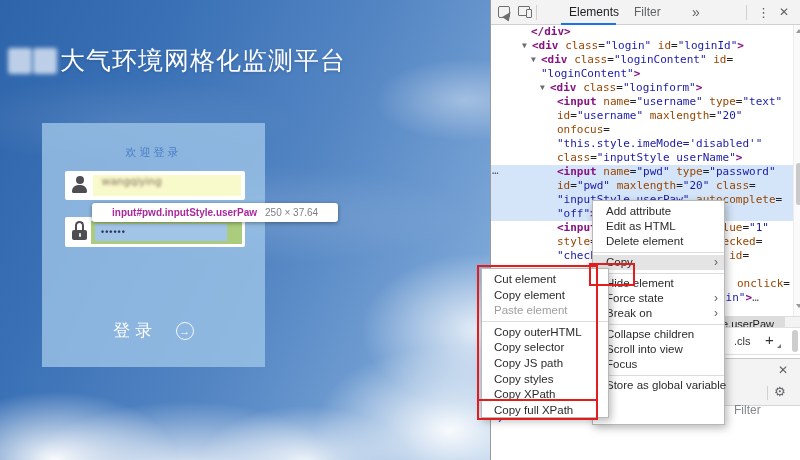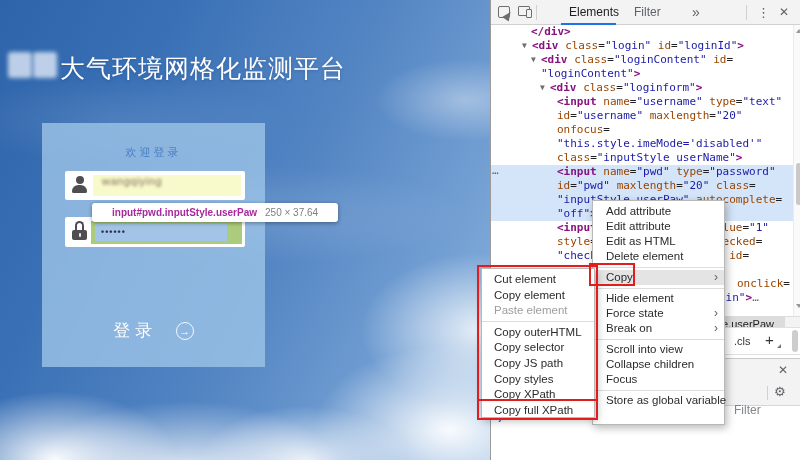--- a/index.html
+++ b/index.html
@@ -12,21 +12,21 @@
       radial-gradient(170px 95px at 55px 460px,  rgba(255,255,255,.97), rgba(255,255,255,0) 72%),
       radial-gradient(230px 110px at 185px 478px, rgba(255,255,255,.92), rgba(255,255,255,0) 70%),
       radial-gradient(150px 80px at 305px 462px, rgba(255,255,255,.85), rgba(255,255,255,0) 70%),
       radial-gradient(210px 130px at 450px 430px, rgba(255,255,255,.95), rgba(255,255,255,0) 65%),
       radial-gradient(170px 110px at 480px 330px, rgba(255,255,255,.80), rgba(255,255,255,0) 70%),
       radial-gradient(120px 55px at 465px 100px, rgba(255,255,255,.38), rgba(255,255,255,0) 75%),
       radial-gradient(300px 70px at 260px 215px, rgba(255,255,255,.14), rgba(255,255,255,0) 70%),
       radial-gradient(250px 60px at 120px 120px, rgba(255,255,255,.10), rgba(255,255,255,0) 70%),
       linear-gradient(115deg, #2e64aa 0%, #3a71b6 18%, #5385c3 38%, #7ba6d7 60%, #abccea 80%, #d9e8f5 100%);
   }
-  .page-title-wrap { position:absolute; left:8px; top:52px; display:flex; }
+  .page-title-wrap { position:absolute; left:8px; top:44px; display:flex; align-items:center; }
   .censor-block { width:24px; height:26px; border-radius:3px; background:rgba(214,226,242,.85);
     filter:blur(2px); margin-right:1px; }
   .page-title { color:#fff; font-size:25px; font-weight:500; letter-spacing:1px; margin-left:2px;
     text-shadow:0 1px 3px rgba(30,60,110,.35); }
 
   .login-panel { position:absolute; left:42px; top:123px; width:223px; height:244px;
     background:rgba(157,196,231,.80); }
   .login-heading { position:absolute; left:0; right:0; top:22px; text-align:center;
     color:#4a7ec8; font-size:11px; letter-spacing:3px; }
   .input-row { position:absolute; left:23px; width:180px; height:29px; background:#fff;
@@ -128,21 +128,21 @@
   .caret-down { display:inline-block; width:0; height:0; margin-left:5px; vertical-align:2px;
     border-left:3.5px solid transparent; border-right:3.5px solid transparent; border-top:4px solid #5f6368; }
   .filter-label { position:absolute; left:243px; top:5px; font-size:12px; color:#80868b;margin-top:17px; }
   .icon-gear { position:absolute; left:283px; top:3px; font-size:13px; color:#5f6368; }
   .console-prompt { position:absolute; left:7px; top:412px; font-size:12px; font-weight:bold; color:#2670e8; }
 
   
   .menu { position:absolute; background:#fff; border:1px solid #b8b8b8;
     box-shadow:2px 3px 8px rgba(0,0,0,.28); z-index:50; padding:3px 0; }
   .menu-main { left:592px; top:200px; width:133px; height:225px; }
-  .menu-sub  { left:481px; top:268px; width:114px; height:150px; }
+  .menu-sub  { left:481px; top:268px; width:128px; height:150px; }
   .menu-item { position:relative; height:15px; line-height:15px; font-size:11.5px; color:#2b2b2b;
     padding-left:13px; white-space:nowrap; }
   .menu-sub .menu-item { height:15.6px; line-height:15.6px; padding-left:12px; }
   .menu-item.hover { background:#e4e4e4; }
   .menu-item.disabled { color:#9e9e9e; }
   .menu-item .sub-arrow { position:absolute; right:6px; top:0; color:#5f6368; font-size:12px; }
   .menu-sep { height:1px; background:#dcdcdc; margin:2.5px 0; }
 
   
   .red-box { position:absolute; border:2px solid #e11d1d; z-index:60; }
@@ -281,32 +281,31 @@
     <div class="filter-label">Filter</div>
     <div class="vsep" style="left:276px;top:5px;height:14px;"></div>
     <div class="icon-gear">⚙</div>
   </div>
 
   <div class="console-prompt">›</div>
 </div>
 
 <div class="menu menu-main" id="main-menu">
     <div class="menu-item"><span>Add attribute</span></div>
-    <div class="menu-item"><span>Edit attribute</span></div>
     <div class="menu-item"><span>Edit as HTML</span></div>
     <div class="menu-item"><span>Delete element</span></div>
     <div class="menu-sep"></div>
     <div class="menu-item hover"><span>Copy</span><span class="sub-arrow">›</span></div>
     <div class="menu-sep"></div>
     <div class="menu-item"><span>Hide element</span></div>
     <div class="menu-item"><span>Force state</span><span class="sub-arrow">›</span></div>
     <div class="menu-item"><span>Break on</span><span class="sub-arrow">›</span></div>
     <div class="menu-sep"></div>
+    <div class="menu-item"><span>Collapse children</span></div>
     <div class="menu-item"><span>Scroll into view</span></div>
-    <div class="menu-item"><span>Collapse children</span></div>
     <div class="menu-item"><span>Focus</span></div>
     <div class="menu-sep"></div>
     <div class="menu-item"><span>Store as global variable</span></div>
   </div>
 <div class="menu menu-sub" id="copy-menu">
     <div class="menu-item"><span>Cut element</span></div>
     <div class="menu-item"><span>Copy element</span></div>
     <div class="menu-item disabled"><span>Paste element</span></div>
     <div class="menu-sep"></div>
     <div class="menu-item"><span>Copy outerHTML</span></div>

